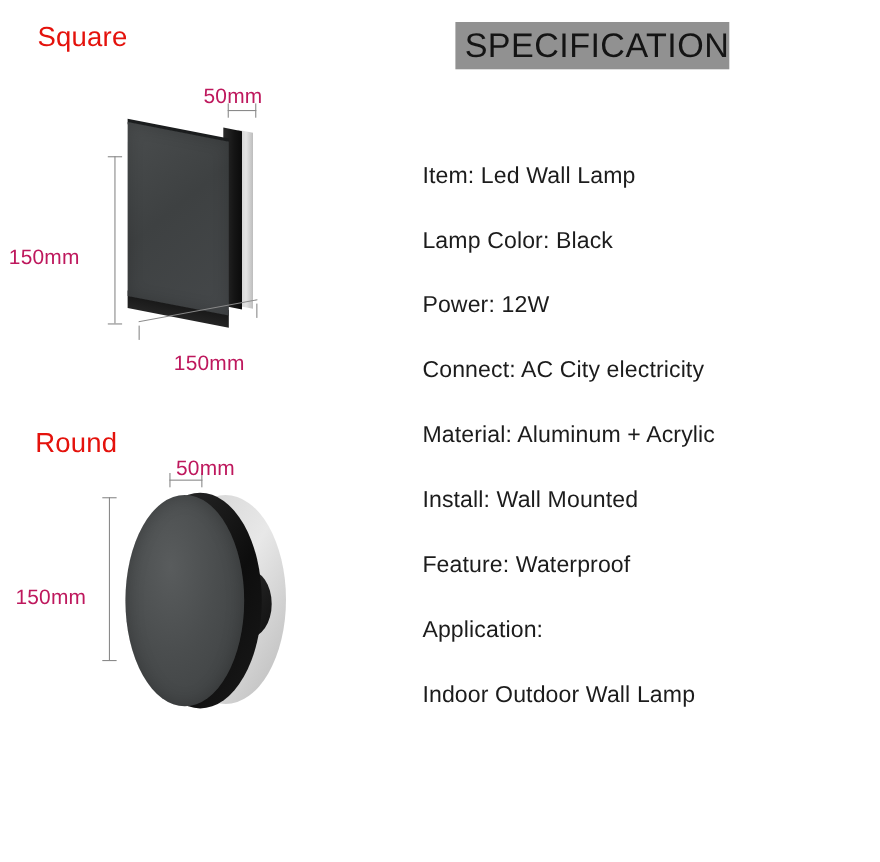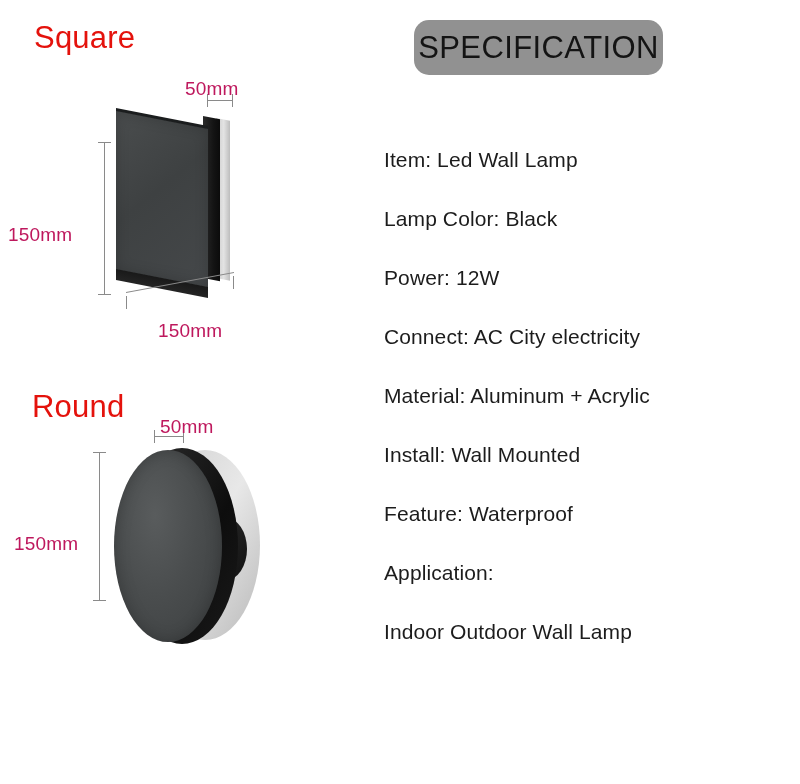--- a/index.html
+++ b/index.html
@@ -15,39 +15,38 @@
     font-family: "Liberation Sans", sans-serif;
     color: #1a1a1a;
   }
 
   
   .abs { position: absolute; }
 
   
   .shape-label {
     color: #e4120c;
-    font-size: 31px;
+    font-size: 25px;
     font-weight: 400;
     letter-spacing: 0.2px;
     white-space: nowrap;
   }
   #label-square { left: 34px;  top: 20px; }
   #label-round  { left: 32px;  top: 357px; margin-top: 32px; }
 
   
   #spec-banner {
     left: 414px;
     top: 20px;
     width: 249px;
-    height: 55px;
+    height: 43px;
     background: #919191;
     display: flex;
     align-items: center;
-    justify-content: center;
-    border-radius: 15px;
+    justify-content: flex-end;
   }
   #spec-banner .txt {
     font-size: 31px;
     font-weight: 400;
     color: #141414;
     letter-spacing: 0.4px;
     white-space: nowrap;
   }
 
   

